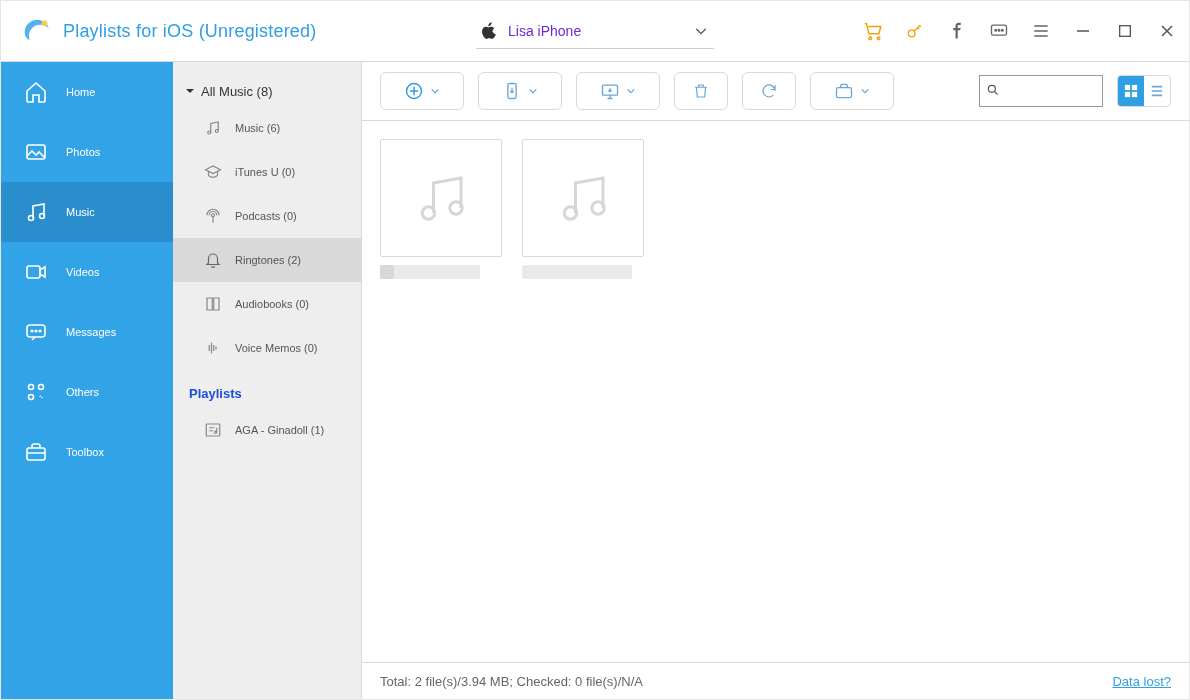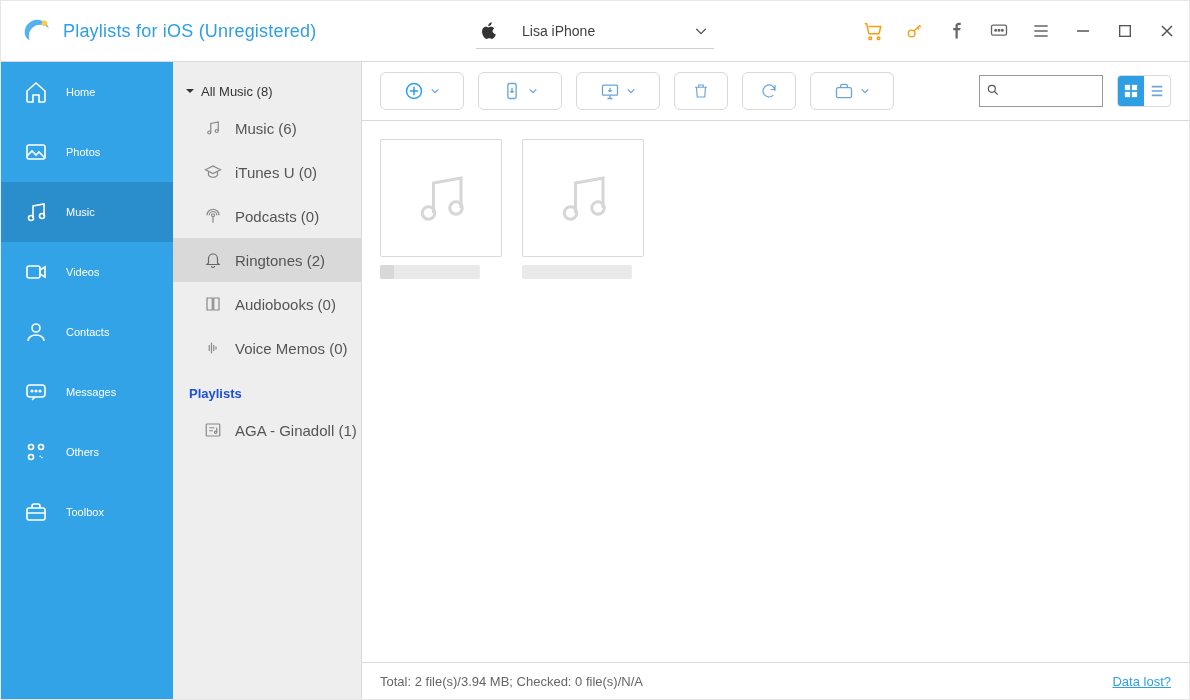--- a/index.html
+++ b/index.html
@@ -58,21 +58,21 @@
     position:absolute;
     left:50%;
     transform:translateX(-50%);
     width:230px;height:34px;
     border-bottom:1px solid #d0d0d0;
     display:flex;align-items:center;gap:10px;
     padding:0 4px;
     cursor:pointer;
   }
   .device-select .apple{width:18px;height:18px;display:flex;align-items:center;justify-content:center;color:#333;}
-  .device-select .label{flex:1;color:#404040;margin-left:14px;}
+  .device-select .label{flex:1;color:#6d28d9;}
   .device-select .chev{width:18px;height:18px;display:flex;align-items:center;justify-content:center;color:#555;}
   .title-actions{
     margin-left:auto;display:flex;align-items:center;gap:18px;padding-right:4px;
   }
   .title-actions .ic{
     width:24px;height:24px;display:flex;align-items:center;justify-content:center;
     cursor:pointer;color:#666;
   }
   .title-actions .ic.orange svg *{stroke:var(--orange);}
   .title-actions .ic.win{color:#555;}
@@ -99,21 +99,21 @@
     padding-top:14px;
   }
   .cat-header{
     height:30px;display:flex;align-items:center;gap:6px;
     padding-left:12px;font-weight:400;color:#333;font-size:13px;
     cursor:pointer;
   }
   .cat-header .tri{width:10px;height:10px;display:flex;align-items:center;justify-content:center;}
   .cat-item{
     height:44px;display:flex;align-items:center;gap:12px;
-    padding-left:30px;color:#555;font-size:15px;cursor:pointer;
+    padding-left:30px;color:#555;font-size:11px;cursor:pointer;
   }
   .cat-item .cicon{width:20px;height:20px;display:flex;align-items:center;justify-content:center;color:#888;}
   .cat-item.selected{background:#d9d9d9;}
   .pl-header{
     margin-top:8px;padding-left:16px;height:30px;display:flex;align-items:center;
     font-weight:600;font-size:13px;color:#1d4ed8;
   }
   
   .main{
     flex:1;display:flex;flex-direction:column;min-width:0;
@@ -279,29 +279,20 @@
           <svg width="24" height="24" viewBox="0 0 24 24" fill="none" stroke="#fff" stroke-width="1.6">
               <rect x="3" y="6" width="13" height="12" rx="2"></rect>
               <path d="M16 10l5-3v10l-5-3z"></path>
             </svg>
         </span>
         <span>Videos</span>
       </div>
       <div class="nav-item">
         <span class="nicon">
           <svg width="24" height="24" viewBox="0 0 24 24" fill="none" stroke="#fff" stroke-width="1.6">
-              <circle cx="12" cy="8" r="4"></circle>
-              <path d="M4 21c0-4 4-6 8-6s8 2 8 6"></path>
-            </svg>
-        </span>
-        <span>Contacts</span>
-      </div>
-      <div class="nav-item">
-        <span class="nicon">
-          <svg width="24" height="24" viewBox="0 0 24 24" fill="none" stroke="#fff" stroke-width="1.6">
               <rect x="3" y="5" width="18" height="12" rx="3"></rect>
               <path d="M8 20l3-3"></path>
               <circle cx="8" cy="11" r=".8" fill="#fff"></circle>
               <circle cx="12" cy="11" r=".8" fill="#fff"></circle>
               <circle cx="16" cy="11" r=".8" fill="#fff"></circle>
             </svg>
         </span>
         <span>Messages</span>
       </div>
       <div class="nav-item">

